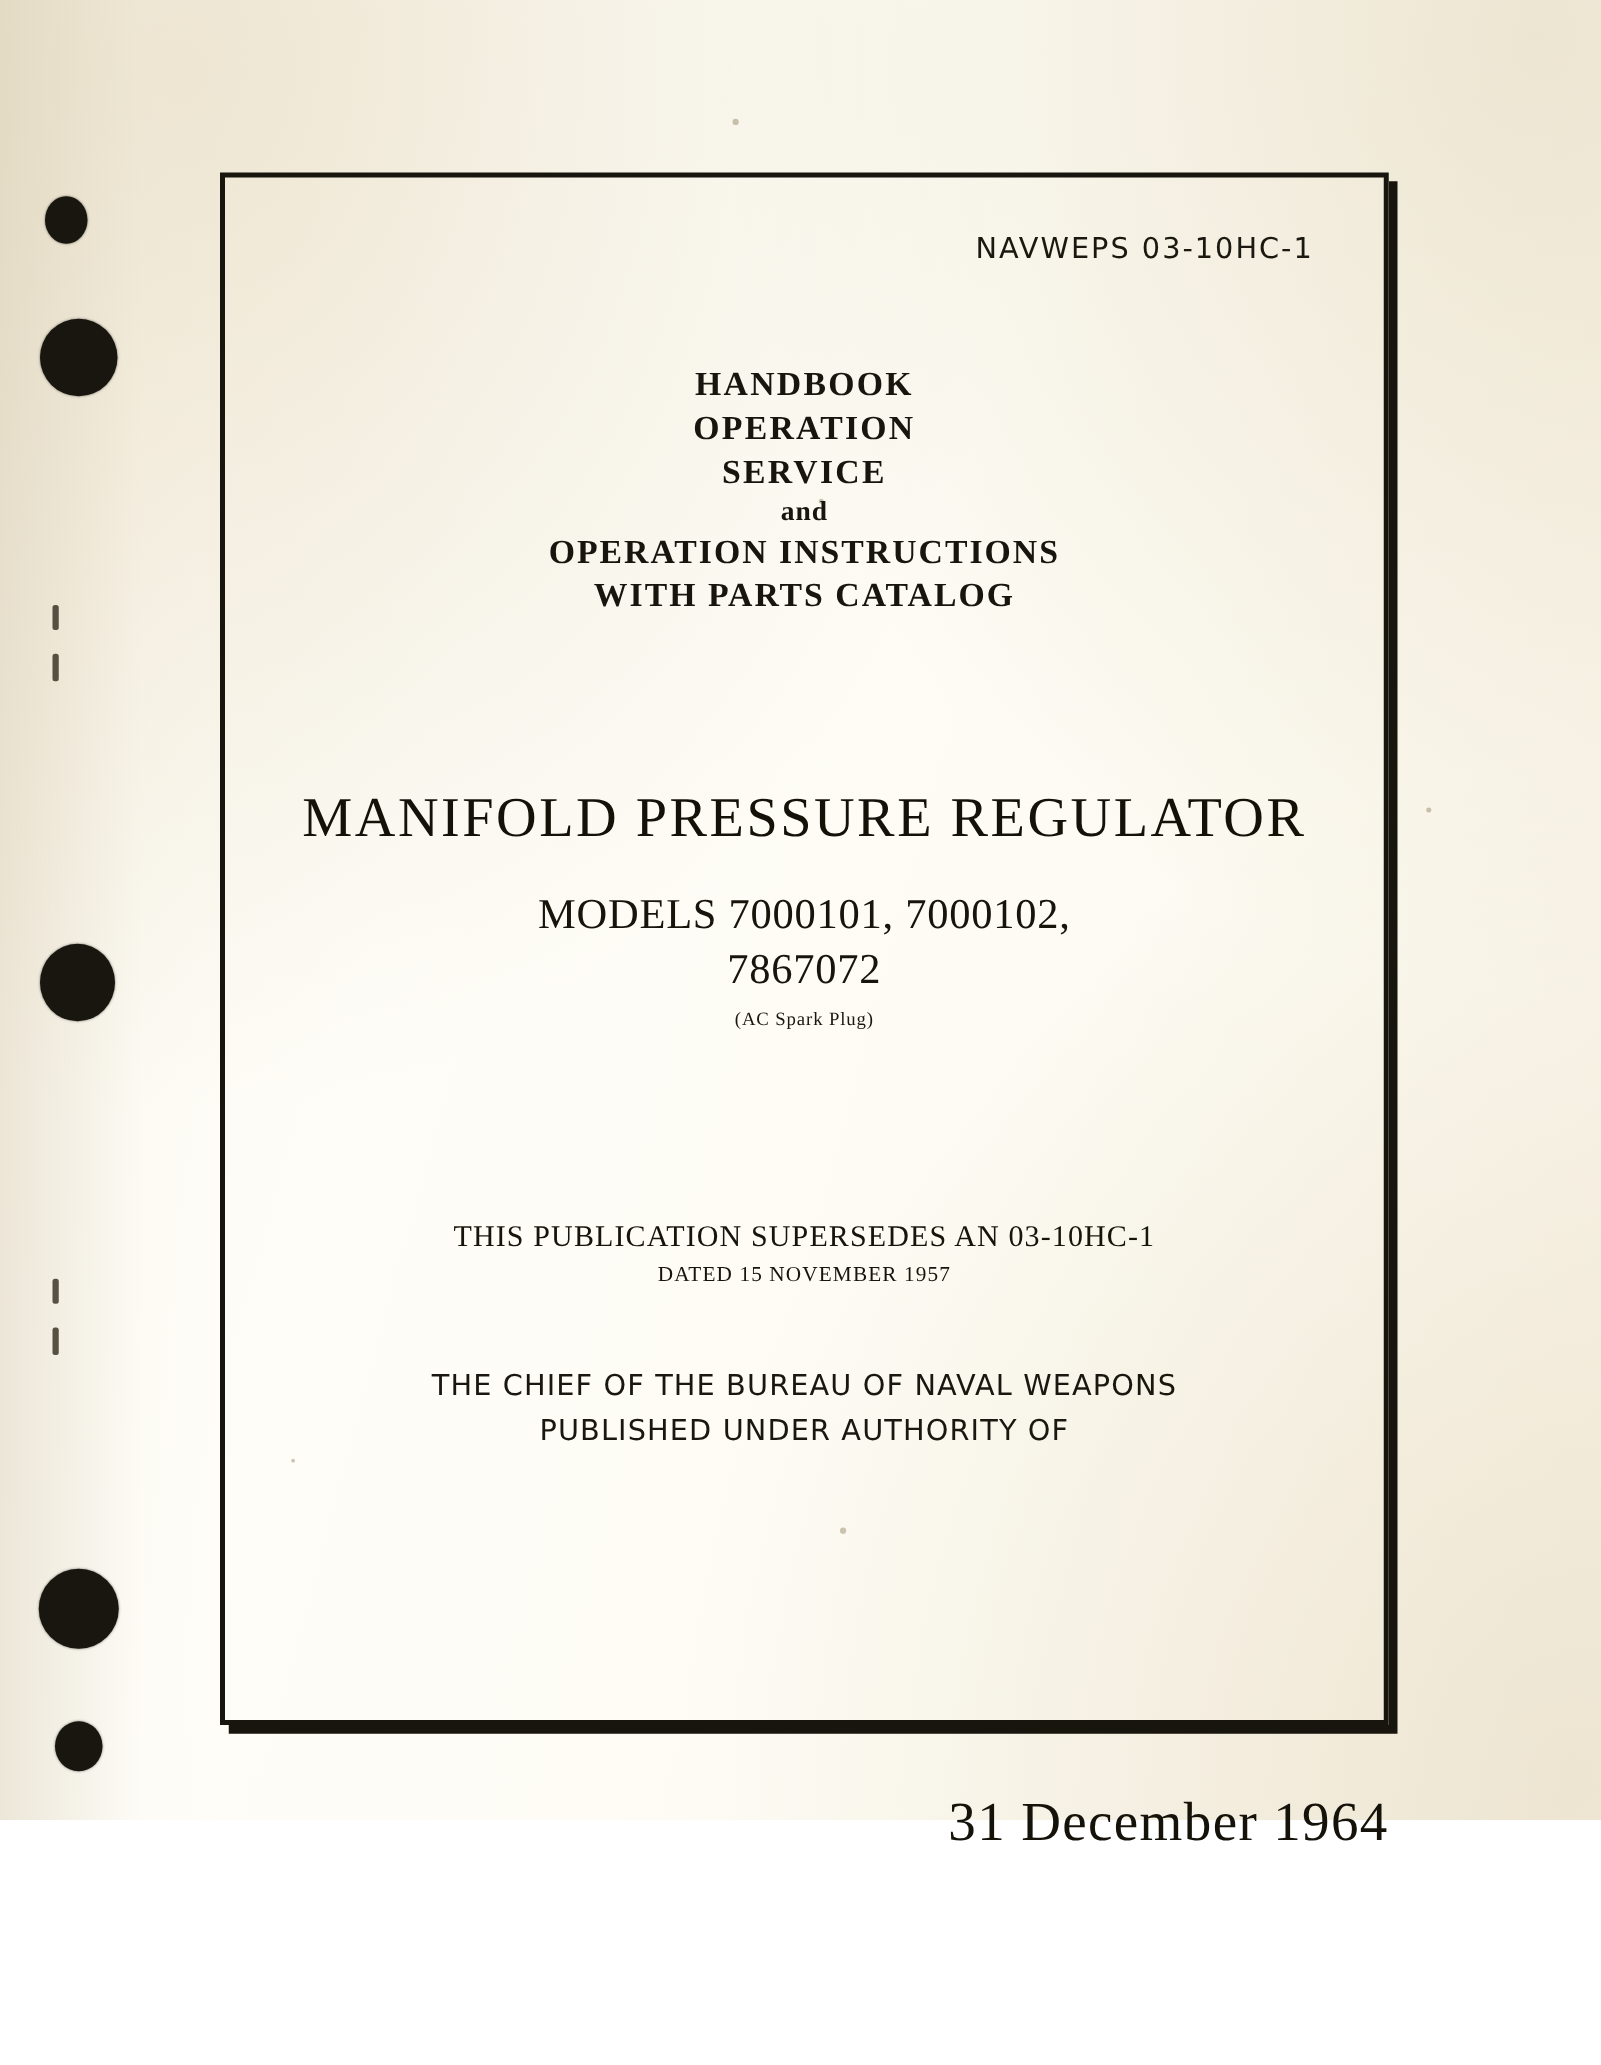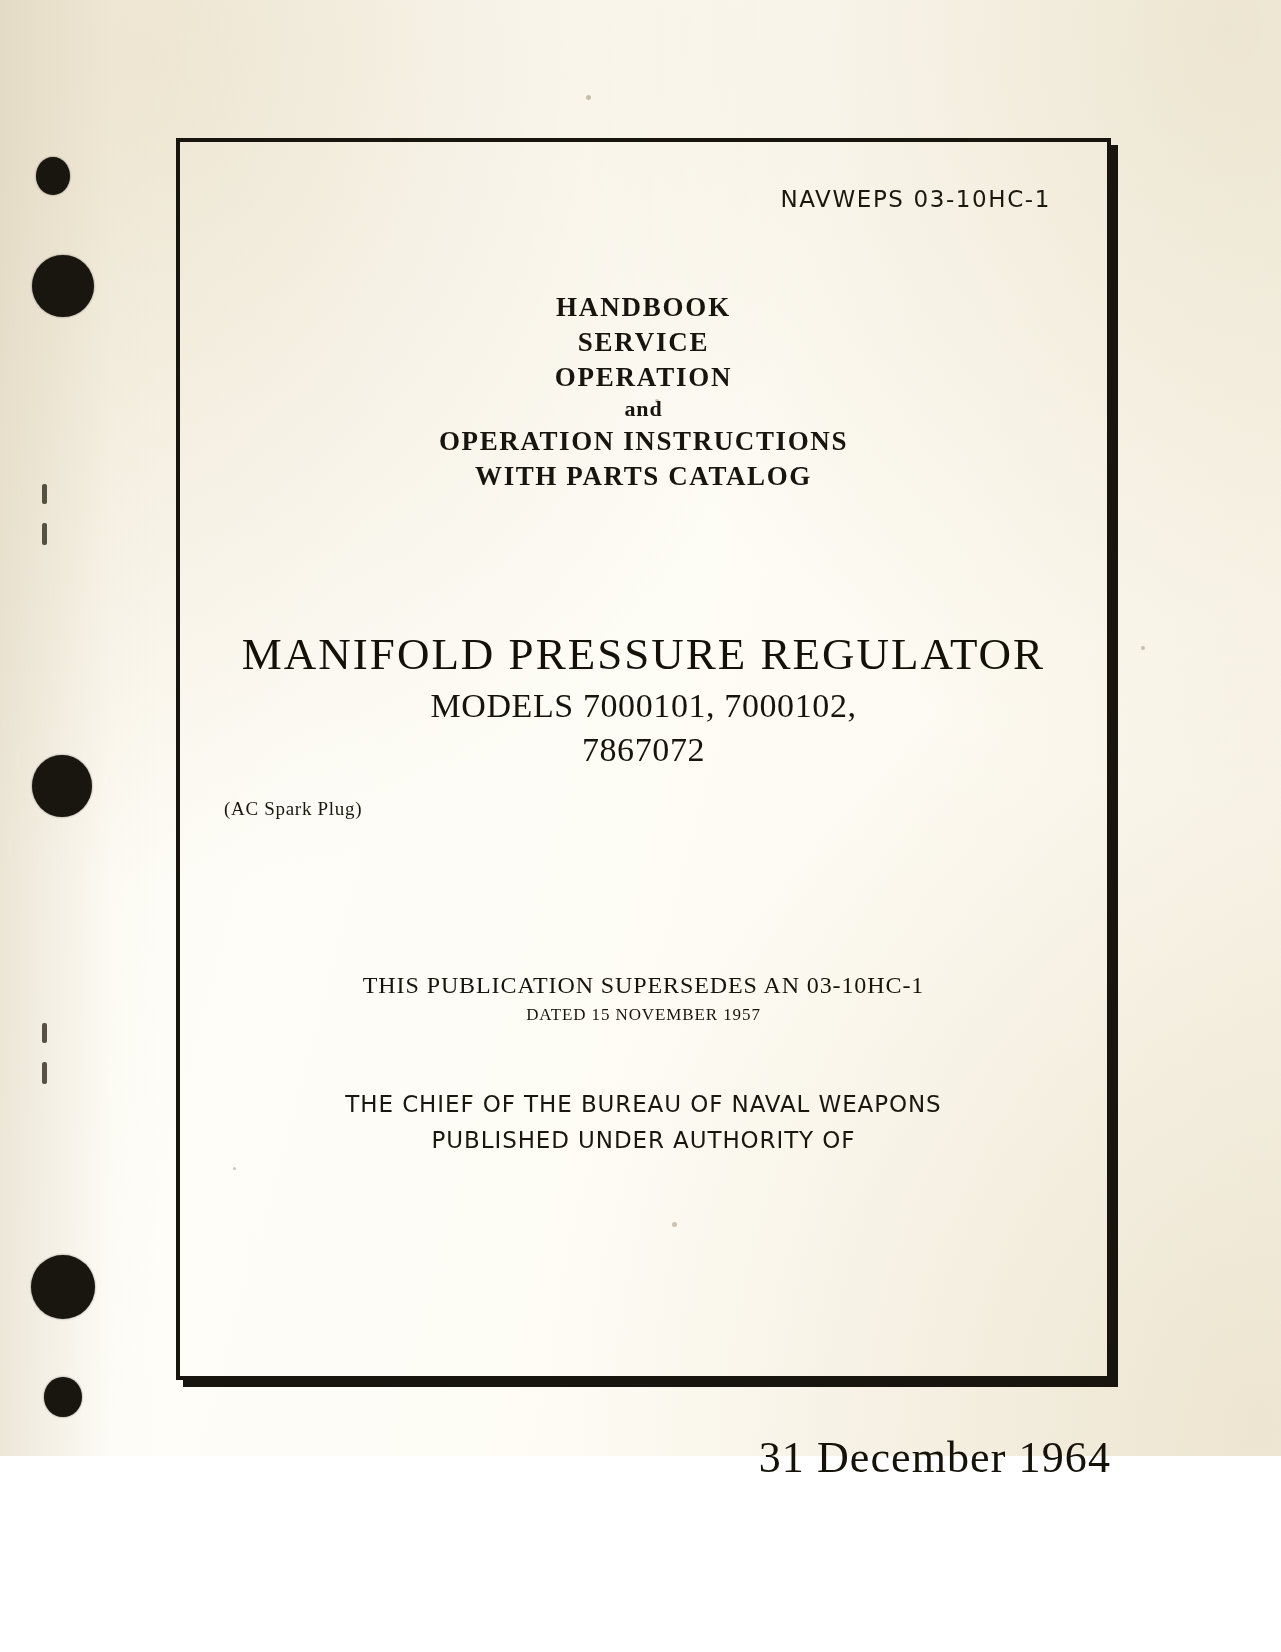--- a/index.html
+++ b/index.html
@@ -133,31 +133,33 @@
     white-space: nowrap;
   }
   .main-title-2 {
     font-size: 45px;
     letter-spacing: 2.0px;
     line-height: 1.30;
     margin-top: 6px;
   }
 
   .models {
+    margin-top: 26px;
     text-align: center;
     color: #17140b;
     font-size: 34px;
     line-height: 1.30;
     letter-spacing: 0.6px;
   }
   .models .m-line { white-space: nowrap; }
 
   .maker {
-    margin-top: 26px;
-    font-size: 19px;
+    margin-top: 10px;
+    text-align: center;
+    font-size: 15px;
     letter-spacing: 0.7px;
     color: #1a1710;
   }
 
   .supersedes {
     margin-top: 148px;
     text-align: center;
     color: #17140b;
     font-size: 24px;
     letter-spacing: 0.9px;
@@ -227,22 +229,22 @@
   <div class="speckle sp4"></div>
   <div class="speckle sp5"></div>
 
   <div class="frame">
     <div class="inner">
 
       <div class="doc-number">NAVWEPS 03-10HC-1</div>
 
       <div class="handbook-block">
         <div class="hb-line">HANDBOOK</div>
+        <div class="hb-line">OPERATION</div>
         <div class="hb-line">SERVICE</div>
-        <div class="hb-line">OPERATION</div>
         <div class="hb-and">and</div>
         <div class="hb-wide">OPERATION  INSTRUCTIONS</div>
         <div class="hb-wide">WITH  PARTS  CATALOG</div>
       </div>
 
       <div class="title-block">
         <div class="main-title-1">MANIFOLD  PRESSURE  REGULATOR</div>
       </div>
 
       <div class="models">

